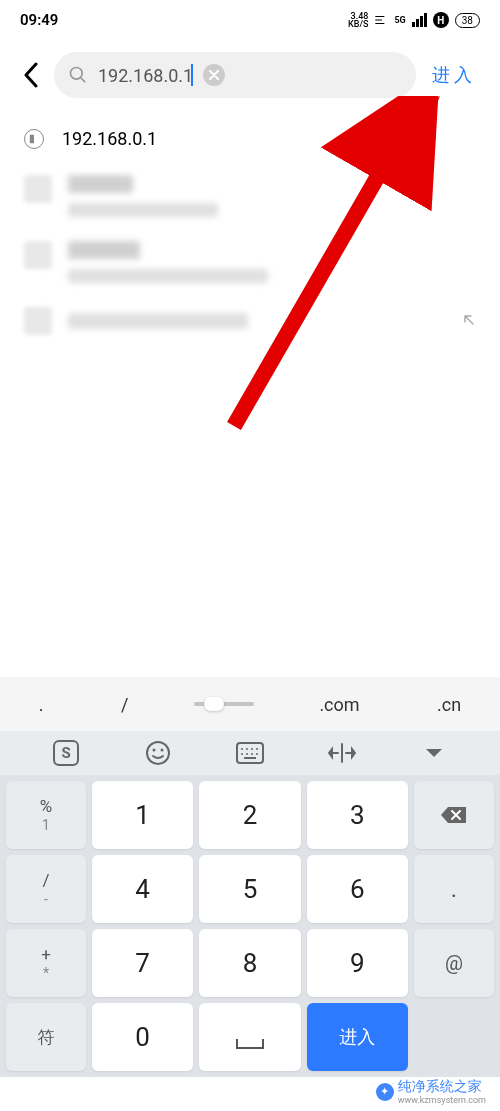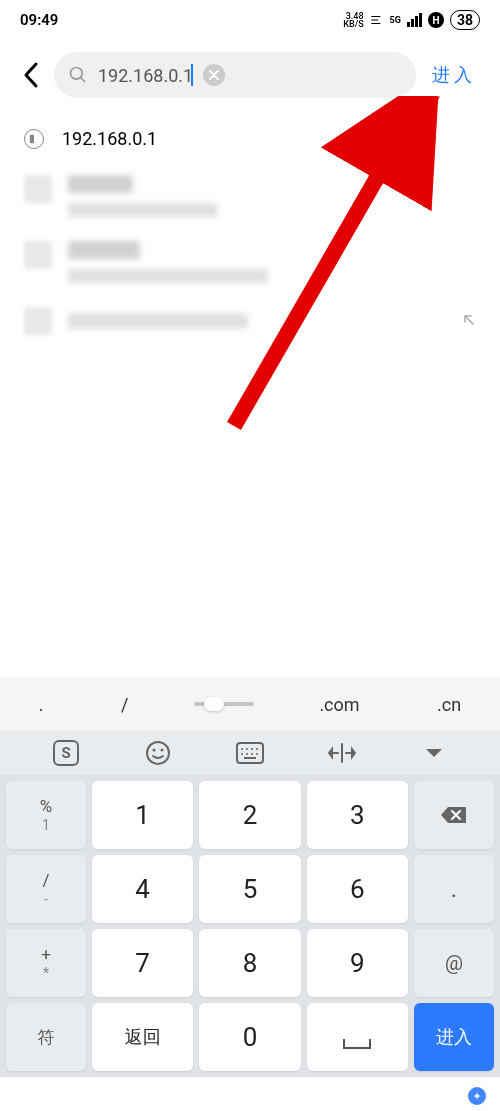--- a/index.html
+++ b/index.html
@@ -9,21 +9,21 @@
     .status-left { font-weight: 600; }
     .status-right { display: flex; align-items: center; gap: 6px; font-size: 11px; }
     .status-right .kbs { display: flex; flex-direction: column; line-height: 0.9; font-size: 9px; text-align: right; justify-content: flex-end; }
     .signal-bars { display: flex; align-items: flex-end; gap: 1px; }
     .signal-bars span { width: 3px; background: #000; }
     .signal-bars span:nth-child(1) { height: 5px; }
     .signal-bars span:nth-child(2) { height: 8px; }
     .signal-bars span:nth-child(3) { height: 11px; }
     .signal-bars span:nth-child(4) { height: 14px; }
     .status-right .h-icon { width: 16px; height: 16px; background: #000; color: #fff; border-radius: 50%; display: flex; align-items: center; justify-content: center; font-size: 10px; font-weight: bold; }
-    .battery { border: 1.5px solid #000; border-radius: 10px; padding: 1px 6px; font-size: 14px; font-weight: 700; }
+    .battery { border: 1.5px solid #000; border-radius: 10px; padding: 1px 6px; font-size: 10px; font-weight: 400; }
     
     .search-row { display: flex; align-items: center; padding: 12px 16px 8px; gap: 8px; }
     .back-btn { width: 30px; display: flex; align-items: center; justify-content: center; }
     .search-box { flex: 1; background: #f0f0f0; border-radius: 24px; height: 46px; display: flex; align-items: center; padding: 0 14px; gap: 10px; }
     .cursor { display: inline-block; width: 2px; height: 22px; background: #1e7bff; vertical-align: middle; margin-left: -2px; }
     .clear-btn { width: 22px; height: 22px; background: #ccc; border-radius: 50%; display: flex; align-items: center; justify-content: center; color: #fff; font-size: 12px; }
     .enter-btn { color: #1e7bff; font-size: 18px; font-weight: 500; padding: 0 8px; letter-spacing: 4px; }
     
     .suggestions { padding: 8px 0; }
     .suggestion-item { display: flex; align-items: center; padding: 14px 24px; gap: 18px; }
@@ -234,22 +234,25 @@
         <span class="sub">*</span>
       </div>
     <div class="kb-key">7</div>
     <div class="kb-key">8</div>
     <div class="kb-key">9</div>
     <div class="kb-key side" style="font-size:20px">
         <span>@</span>
       </div>
 
     <div class="kb-key side">符</div>
-    <div class="kb-key" style="font-size:18px">返回</div>
     <div class="kb-key">0</div>
     <div class="kb-key space"></div>
     <div class="kb-key primary">进入</div>
   </div>
 </div>
 
 <div class="watermark">
   <div class="wm-icon">✦</div>
+  <div>
+    <span>纯净系统之家</span>
+    <span class="wm-sub">www.kzmsystem.com</span>
+  </div>
 </div>
 
 </body></html>

